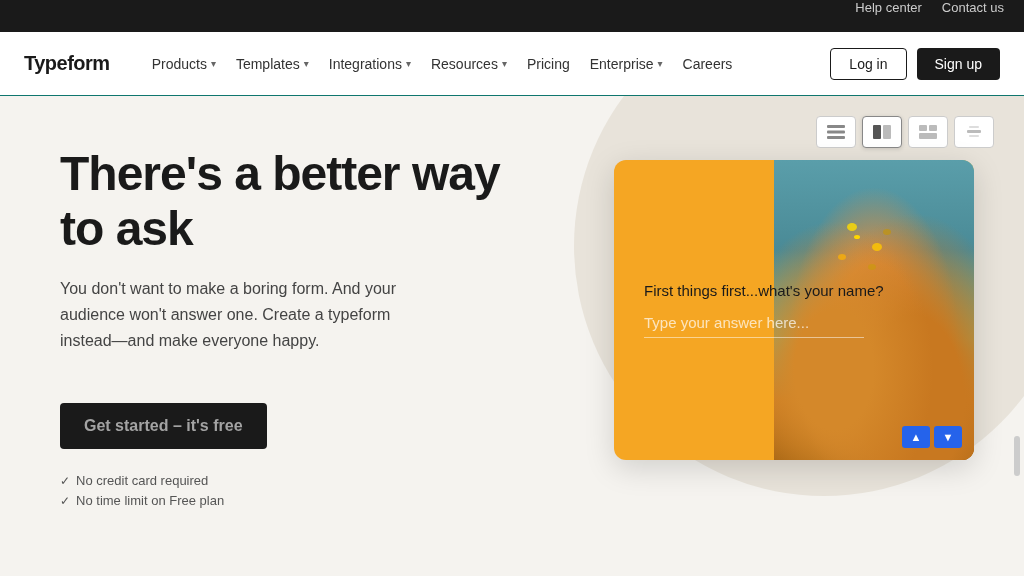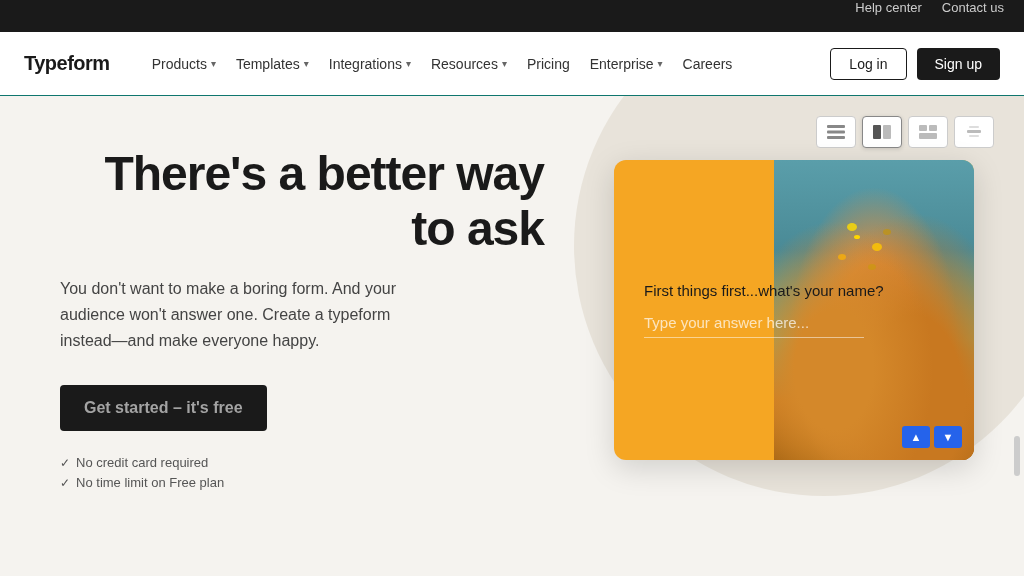--- a/index.html
+++ b/index.html
@@ -117,27 +117,26 @@
       position: relative;
       z-index: 2;
     }
     .hero-title {
       font-size: 48px;
       font-weight: 700;
       line-height: 1.15;
       color: #1a1a1a;
       margin-bottom: 20px;
       letter-spacing: -1px;
-      text-align: right;
     }
     .hero-subtitle {
       font-size: 16px;
       color: #444;
       line-height: 1.6;
-      margin-bottom: 32px;
+      margin-bottom: 50px;
       max-width: 360px;
     }
     .btn-cta {
       background: #1a1a1a;
       color: #a3a3a3;
       padding: 14px 24px;
       border-radius: 4px;
       border: none;
       font-size: 16px;
       font-weight: 600;

